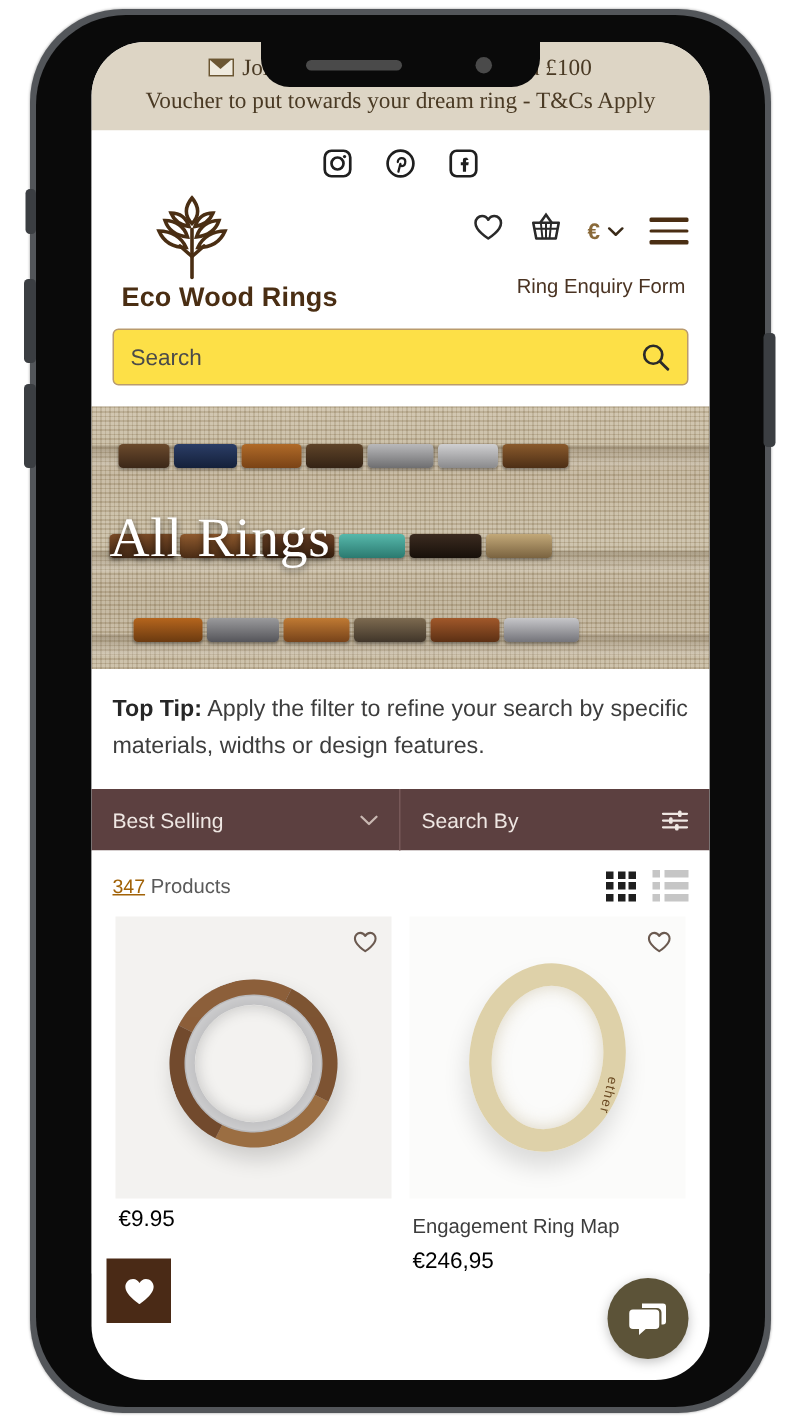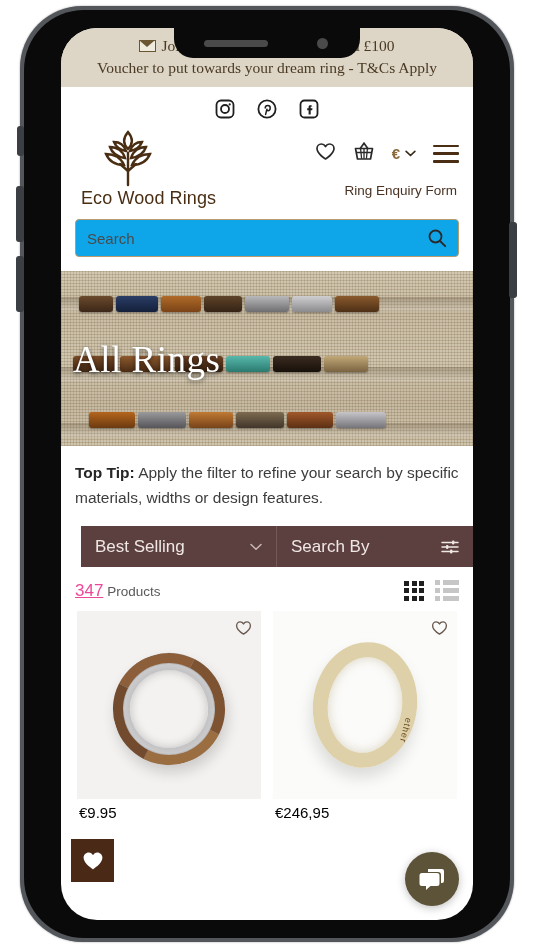--- a/index.html
+++ b/index.html
@@ -51,39 +51,39 @@
   
   .social-row{display:flex;justify-content:center;gap:22px;padding:12px 0 6px;background:#fff;}
   .soc{width:20px;height:20px;position:relative;}
   .soc svg{display:block;}
 
   
   .brand-row{position:relative;background:#fff;padding:4px 16px 0;height:92px;box-sizing:border-box;}
   .logo-wrap{position:absolute;left:20px;top:2px;width:190px;}
   .logo-tree{width:66px;height:60px;margin:0 auto 0 14px;display:block;}
   .brand-name{
-    font-family:"Liberation Sans",sans-serif;font-weight:normal;font-size:18px;
+    font-family:"Liberation Sans",sans-serif;font-weight:bold;font-size:18px;
     color:#4a2e13;letter-spacing:.1px;margin-top:1px;
   }
   .hdr-icons{position:absolute;right:14px;top:16px;display:flex;align-items:center;gap:17px;}
   .ic{display:block;}
   .cur-sel{display:flex;align-items:center;gap:5px;color:#4a2e13;}
   .cur-sym{font-size:15px;font-weight:bold;color:#8a6a3a;font-family:"Liberation Sans",sans-serif;}
   .chev{width:11px;height:7px;}
   .burger{width:26px;height:18px;display:flex;flex-direction:column;justify-content:space-between;}
   .burger span{display:block;height:2.6px;background:#4a2e13;border-radius:1px;}
   .enquiry{
     position:absolute;right:16px;top:58px;font-size:13.5px;color:#4a3322;
     font-family:"Liberation Sans",sans-serif;
   }
 
   
   .search-wrap{padding:2px 14px 14px;background:#fff;}
   .search-box{
-    position:relative;border:1px solid #b99b6e;border-radius:4px;height:36px;background:#0ea5e9;
+    position:relative;border:1px solid #b99b6e;border-radius:4px;height:36px;background:#fde047;
     display:flex;align-items:center;
   }
   .search-box input{
     border:0;outline:0;background:transparent;font-size:15px;color:#3a3a3a;
     font-family:"Liberation Sans",sans-serif;padding:0 40px 0 11px;width:100%;height:100%;
   }
   .search-box input::placeholder{color:#4a4a4a;}
   .mag{position:absolute;right:11px;top:8px;}
 
   
@@ -105,34 +105,34 @@
   }
 
   
   .tip{
     background:#fff;padding:14px 14px 16px;font-size:15.5px;line-height:25px;color:#3d3d3d;
     font-family:"Liberation Sans",sans-serif;
   }
   .tip b{color:#262626;}
 
   
-  .sortbar{display:flex;height:41px;background:#5c4040;color:#efe7e3;font-size:17px;margin-left:20px;}
+  .sortbar{display:flex;height:41px;background:#5c4040;color:#efe7e3;font-size:14px;}
   .sb-left{flex:0 0 50%;display:flex;align-items:center;justify-content:space-between;
     padding:0 14px;box-sizing:border-box;border-right:1px solid #775858;}
   .sb-right{flex:1;display:flex;align-items:center;justify-content:space-between;padding:0 14px;box-sizing:border-box;}
   .chev-light{width:12px;height:8px;}
   .sliders{width:18px;height:16px;}
 
   
   .countrow{
     display:flex;align-items:center;justify-content:space-between;
     padding:13px 14px 10px;background:#fff;
   }
   .count-txt{font-size:13.5px;color:#5a5a5a;}
-  .count-txt .num{font-size:17px;color:#ec4899;text-decoration:underline;}
+  .count-txt .num{font-size:13px;color:#a16207;text-decoration:underline;}
   .viewtoggle{display:flex;align-items:center;gap:11px;}
   .grid-ic{display:grid;grid-template-columns:repeat(3,5px);grid-template-rows:repeat(3,5px);gap:2.5px;}
   .grid-ic i{background:#1f1f1f;display:block;}
   .list-ic{display:flex;flex-direction:column;gap:3px;}
   .list-ic .ln{display:flex;gap:3px;align-items:center;}
   .list-ic .sq{width:5px;height:5px;background:#c6c6c6;}
   .list-ic .bar{width:16px;height:5px;background:#c6c6c6;}
 
   
   .grid{display:flex;gap:0;padding:0 10px;background:#fff;}
@@ -389,20 +389,21 @@
         <div class="thumb">
           <div class="ring-gold">
             <div class="engr">ether forev</div>
           </div>
           <a class="wish">
             <svg width="17" height="16" viewBox="0 0 21 19">
                 <path d="M10.5 17C10.5 17 2 11.8 2 6.6 2 4 4 2 6.4 2c1.8 0 3.3 1.1 4.1 2.5C11.3 3.1 12.8 2 14.6 2 17 2 19 4 19 6.6 19 11.8 10.5 17 10.5 17z" fill="none" stroke="#6b5a50" stroke-width="1.7" stroke-linejoin="round"></path>
               </svg>
           </a>
         </div>
+        <div class="pname">Engagement Ring Map</div>
         <div class="price">€246,95</div>
       </div>
     </div>
 
     <div class="wish-badge" style="bottom:38px;left:10px;">
       <svg width="22" height="20" viewBox="0 0 21 19">
           <path d="M10.5 17.5C10.5 17.5 1.5 11.9 1.5 6.5 1.5 3.7 3.7 1.5 6.4 1.5c1.9 0 3.3 1.1 4.1 2.6.8-1.5 2.2-2.6 4.1-2.6 2.7 0 4.9 2.2 4.9 5 0 5.4-9 11-9 11z" fill="#ffffff"></path>
         </svg>
     </div>
 

